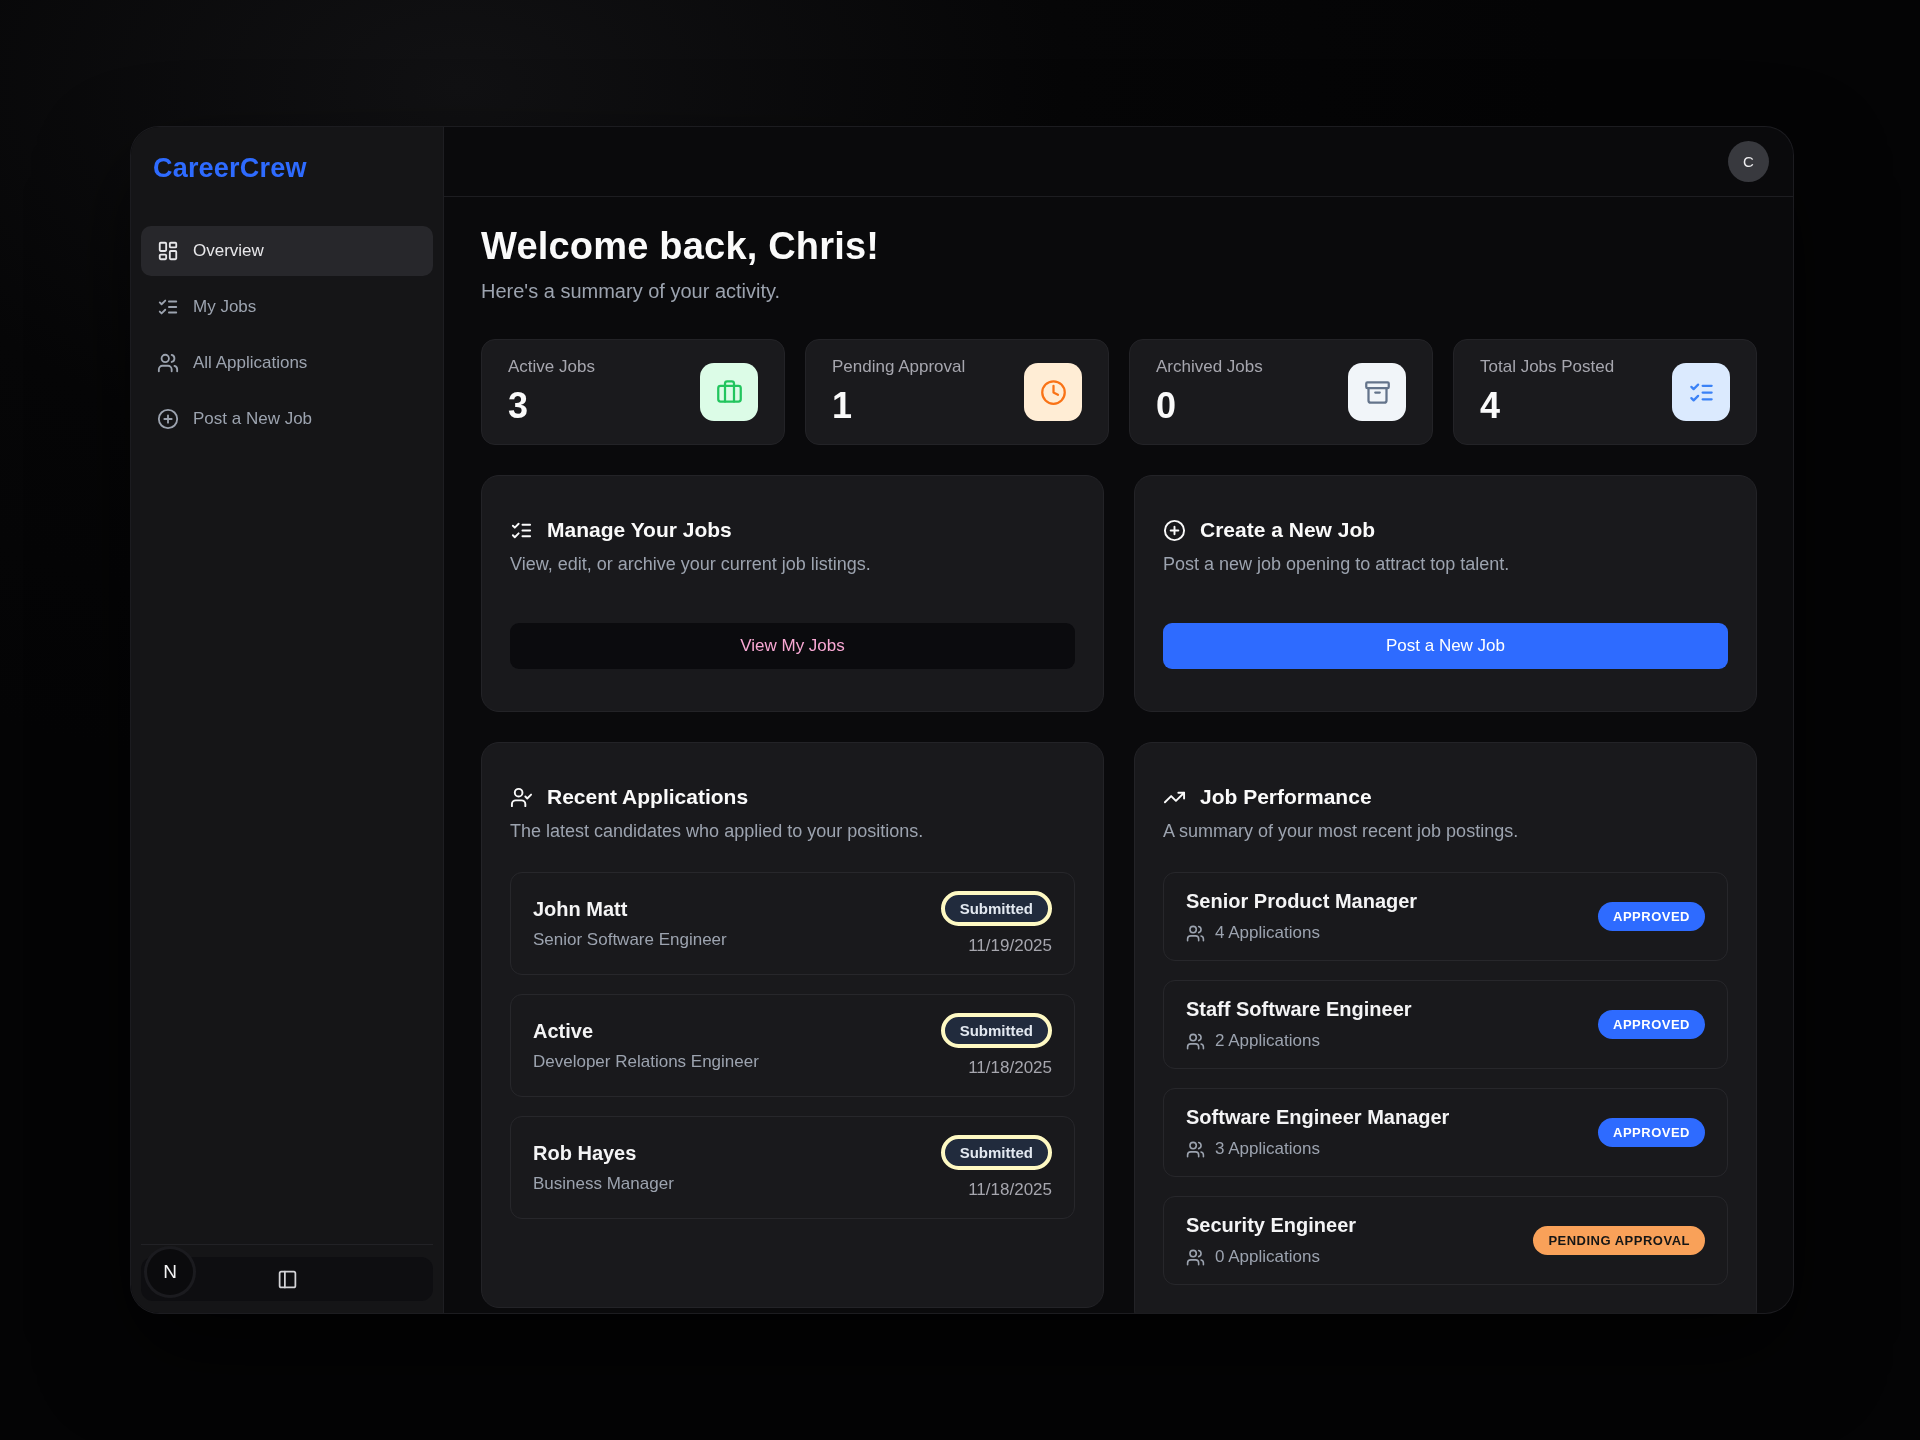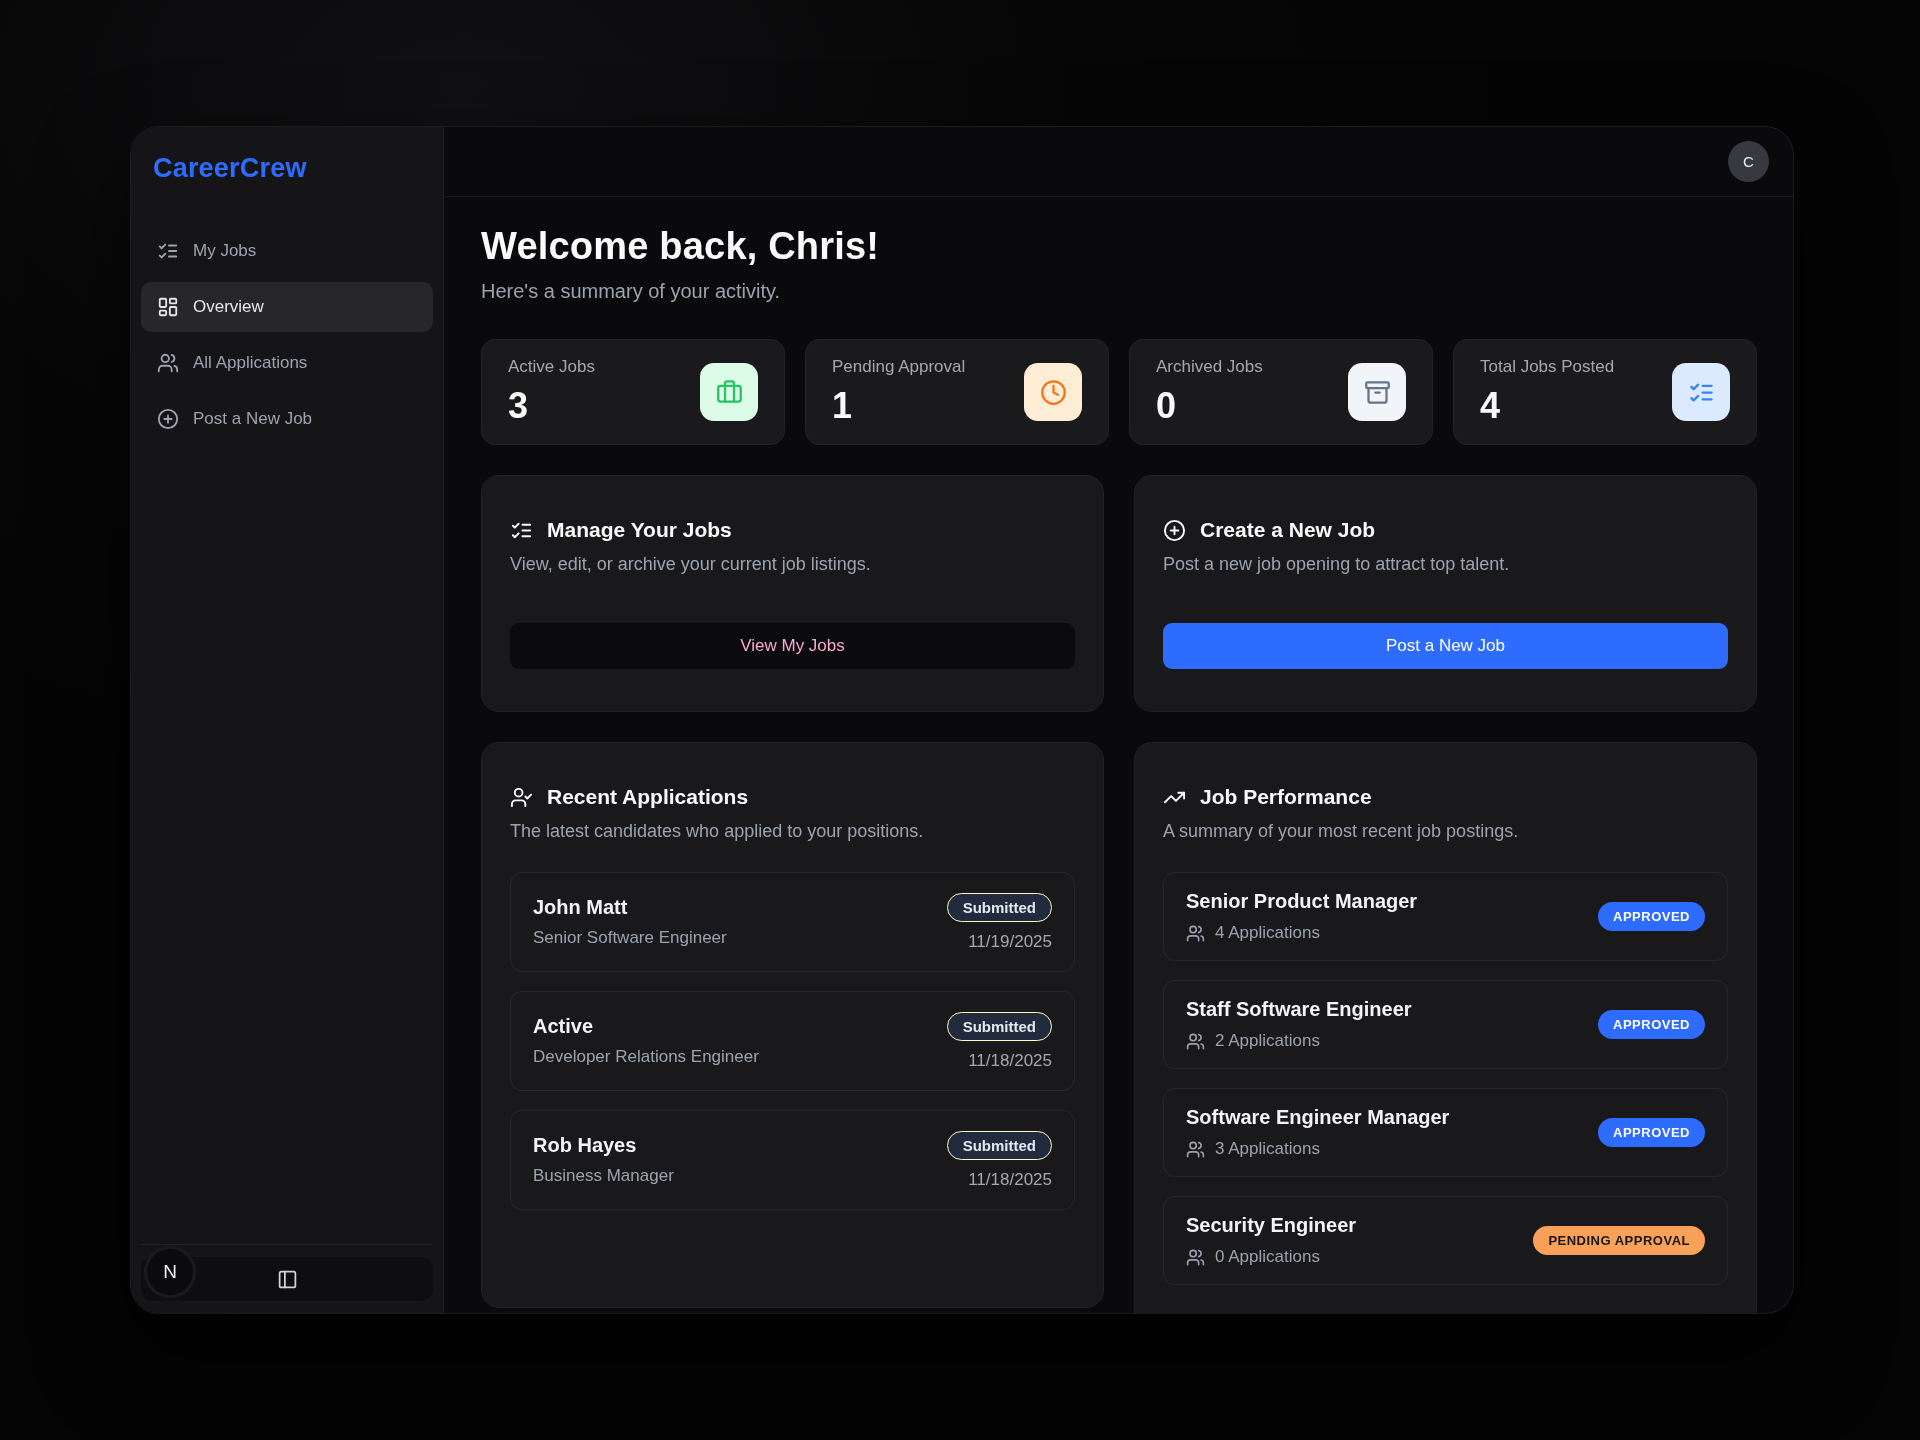--- a/index.html
+++ b/index.html
@@ -104,21 +104,21 @@
   .apps-row { display: flex; align-items: center; gap: 10px; margin-top: 10px; color: #9ca3af; }
   .apps-row svg { width: 19px; height: 19px; }
   .apps-row span { font-size: 17px; }
   .perf-item { min-height: 89px; padding: 16px 22px; }
   
   .badge {
     border-radius: 999px; display: inline-flex; align-items: center; justify-content: center;
     white-space: nowrap;
   }
   .badge.submitted {
-    background: #212b3d; border: 1px solid #fef9c3; color: #e2e8f0;
+    background: #212b3d; border: 4px solid #fef9c3; color: #e2e8f0;
     font-size: 15px; font-weight: 600; padding: 5px 15px;
   }
   .badge.approved { color: #ffffff; font-size: 13px; font-weight: 700; letter-spacing: .5px; padding: 7px 15px; }
   .badge.pending { color: #161616; font-size: 13px; font-weight: 700; letter-spacing: .5px; padding: 7px 15px; }
   svg { display: block; }
 </style>
 </head>
 <body>
 
 <svg width="0" height="0" style="position:absolute" aria-hidden="true">
@@ -175,35 +175,35 @@
       </g>
   </defs>
 </svg>
 
 <div class="window">
 
   <aside class="sidebar">
     <div class="logo" style="color: rgb(46, 107, 255);">CareerCrew</div>
 
     <nav class="nav">
+      <div class="nav-item active">
+        <span class="icon">
+          <svg viewBox="0 0 24 24" fill="none" stroke="currentColor" stroke-width="2" stroke-linecap="round" stroke-linejoin="round">
+              <use href="#i-dashboard"></use>
+            </svg>
+        </span>
+        <span>Overview</span>
+      </div>
       <div class="nav-item">
         <span class="icon">
           <svg viewBox="0 0 24 24" fill="none" stroke="currentColor" stroke-width="2" stroke-linecap="round" stroke-linejoin="round">
               <use href="#i-list-checks"></use>
             </svg>
         </span>
         <span>My Jobs</span>
-      </div>
-      <div class="nav-item active">
-        <span class="icon">
-          <svg viewBox="0 0 24 24" fill="none" stroke="currentColor" stroke-width="2" stroke-linecap="round" stroke-linejoin="round">
-              <use href="#i-dashboard"></use>
-            </svg>
-        </span>
-        <span>Overview</span>
       </div>
       <div class="nav-item">
         <span class="icon">
           <svg viewBox="0 0 24 24" fill="none" stroke="currentColor" stroke-width="2" stroke-linecap="round" stroke-linejoin="round">
               <use href="#i-users"></use>
             </svg>
         </span>
         <span>All Applications</span>
       </div>
       <div class="nav-item">

